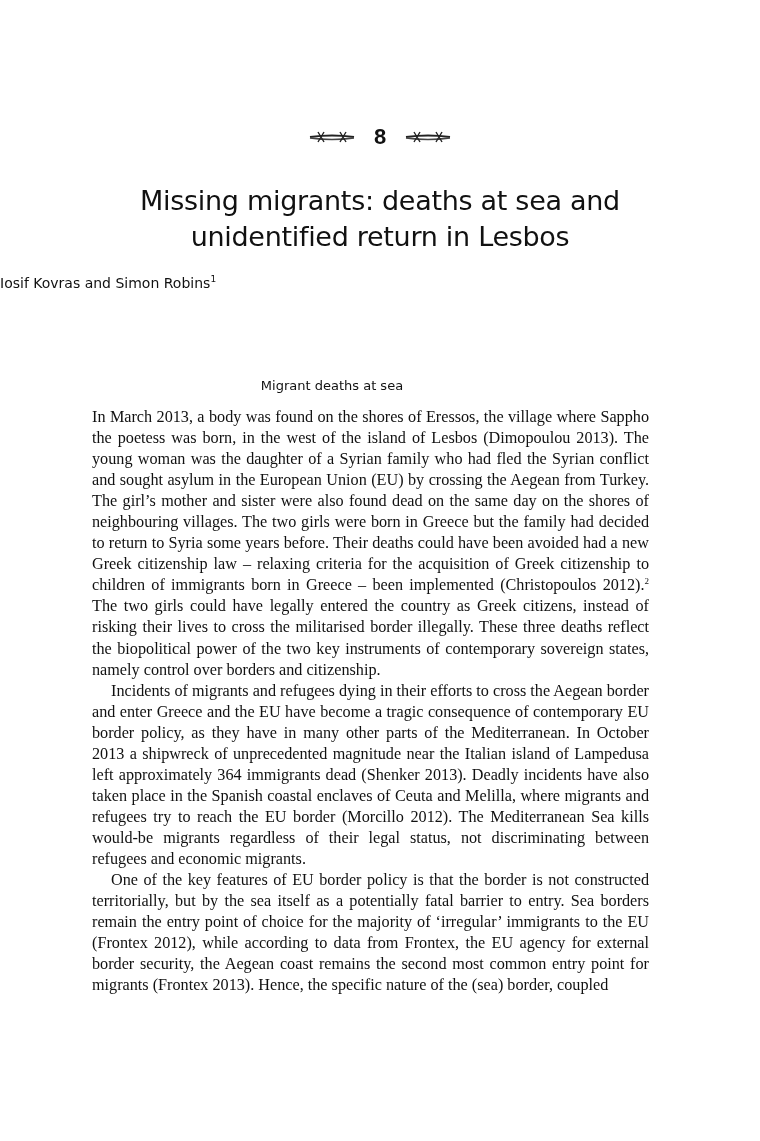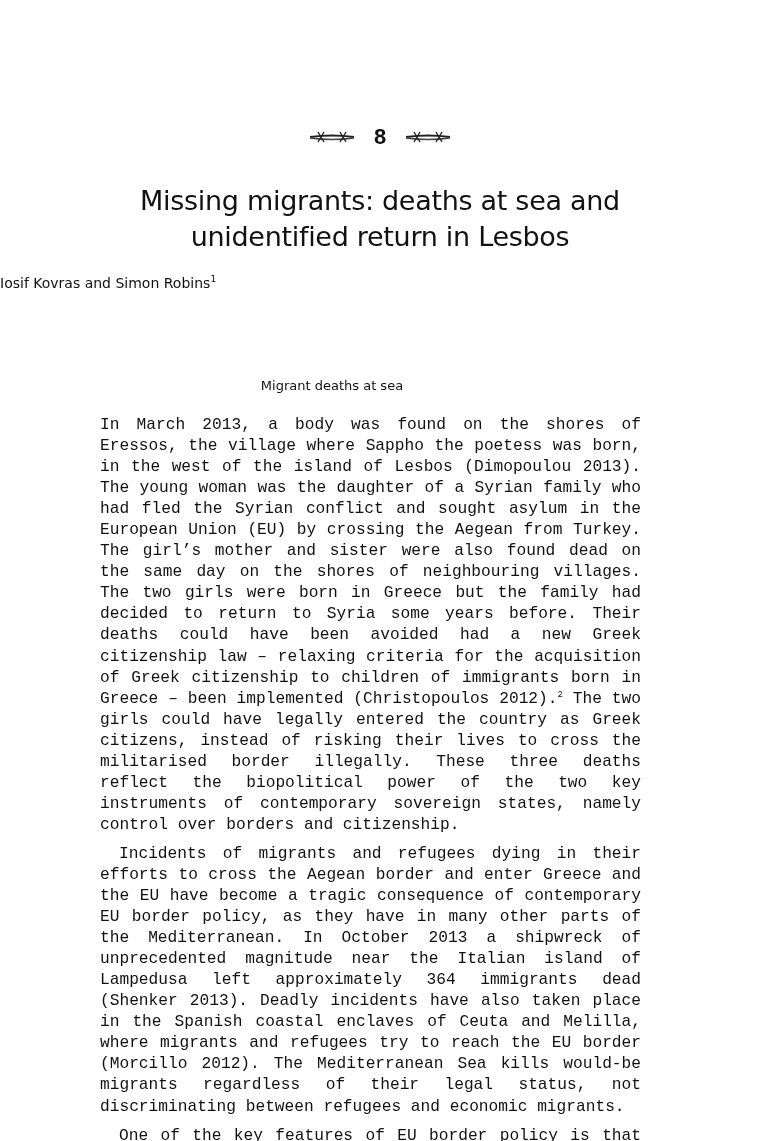--- a/index.html
+++ b/index.html
@@ -24,21 +24,21 @@
     .authors sup { font-size: 9px; }
     .section-heading {
       position: absolute; top: 378px; left: 0; width: 664px; text-align: center;
       font-family: "DejaVu Sans", sans-serif; font-size: 13px; color: #111; margin: 0; font-weight: normal;
     }
     .body-text {
       position: absolute; top: 407px; left: 92px; width: 557px;
       font-family: "Liberation Serif", serif; font-size: 16.2px; line-height: 21.05px;
       text-align: justify; color: #111;
     }
-    .body-text p { margin: 8px; text-indent: 19px; hyphens: manual; font-family: Liberation Mono, monospace; }
+    .body-text p { margin: 0; text-indent: 19px; hyphens: manual; }
     .body-text p.first { text-indent: 0; }
     .body-text sup { font-size: 9px; line-height: 0; }
   </style>
 </head>
 <body>
 
 <div class="chapter-head">
   <svg class="wire" viewBox="0 0 48 16">
     <path d="M2 8 Q24 5 46 8" stroke="#222" stroke-width="2" fill="none"></path>
     <path d="M2 9 Q24 12 46 9" stroke="#444" stroke-width="1.4" fill="none"></path>

